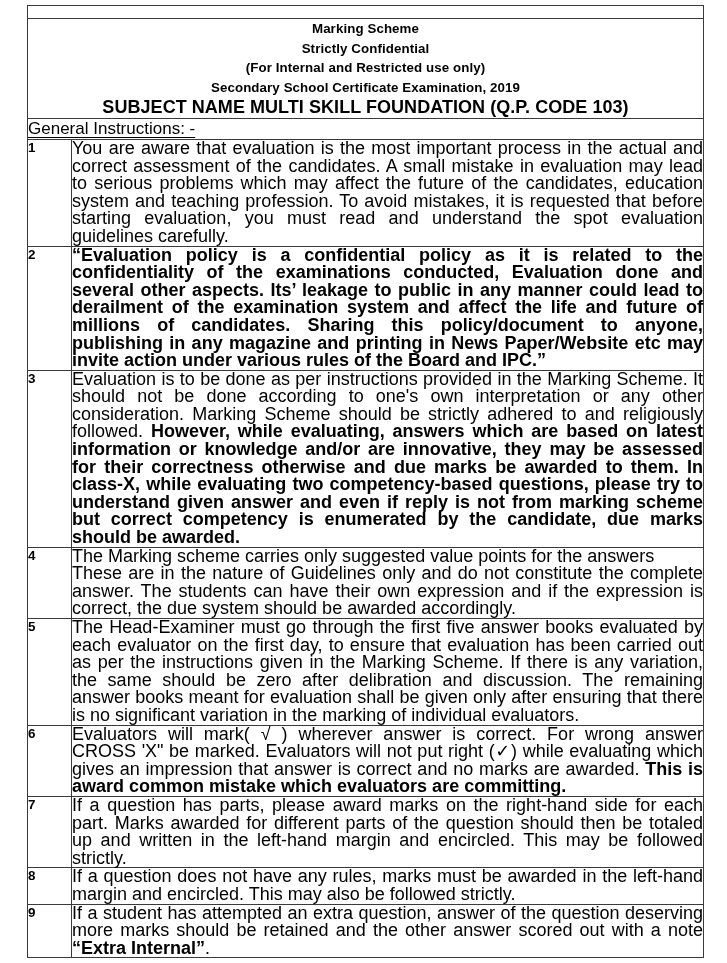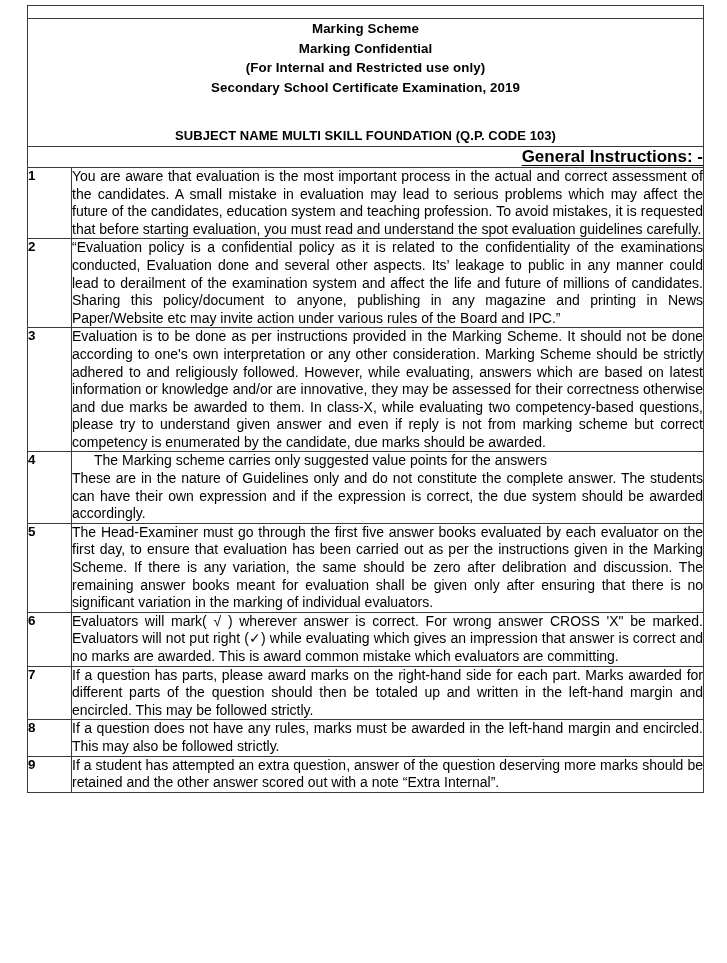--- a/index.html
+++ b/index.html
@@ -49,66 +49,63 @@
     text-align: center;
     padding: 8px 6px 12px 6px;
   }
   .title-line {
     font-weight: bold;
     font-size: 13.3px;
     line-height: 19.6px;
     letter-spacing: 0.1px;
   }
   .title-line.subject {
-    font-size: 13px;
+    font-size: 18px;
     letter-spacing: 0.05px;
     padding-top: 1px;
-    margin-top: 28px;
   }
 
   
   .gi-cell {
     padding: 7px 8px 14px 8px;
   }
   .gi-heading {
-    font-weight: bold;
+    font-weight: normal;
     font-size: 17px;
     line-height: 20px;
     text-decoration: underline;
     text-underline-offset: 3px;
-    text-align: right;
   }
 
   
   .num-col {
     width: 44px;
   }
   .num-cell {
     text-align: left;
     padding: 4px 0 4px 6px;
     font-weight: bold;
     font-size: 13.4px;
     line-height: 16px;
   }
   .body-cell {
     padding: 4px 7px 4px 9px;
-    font-size: 14px;
+    font-size: 18px;
     line-height: 17.6px;
     text-align: justify;
     text-justify: inter-word;
     hyphens: none;
   }
   .body-cell p {
     margin: 0;
   }
   .body-cell p.plain {
     text-align: left;
-    margin-left: 22px;
-  }
-  .b { font-weight: normal; }
+  }
+  .b { font-weight: bold; }
 
   
   .footer {
     position: absolute;
     left: 27px;
     top: 924px;
     width: 677px;
     display: flex;
     align-items: baseline;
     font-size: 13.4px;
@@ -133,21 +130,21 @@
     </colgroup>
     <tbody>
 
       <tr class="spacer-row">
         <td colspan="2"></td>
       </tr>
 
       <tr>
         <td colspan="2" class="title-cell">
           <div class="title-line">Marking Scheme</div>
-          <div class="title-line">Marking Confidential</div>
+          <div class="title-line">Strictly Confidential</div>
           <div class="title-line">(For Internal and Restricted use only)</div>
           <div class="title-line">Secondary School Certificate Examination, 2019</div>
           <div class="title-line subject">SUBJECT NAME  MULTI SKILL FOUNDATION (Q.P. CODE 103)</div>
         </td>
       </tr>
 
       <tr>
         <td colspan="2" class="gi-cell">
           <div class="gi-heading">General Instructions: -</div>
         </td>

